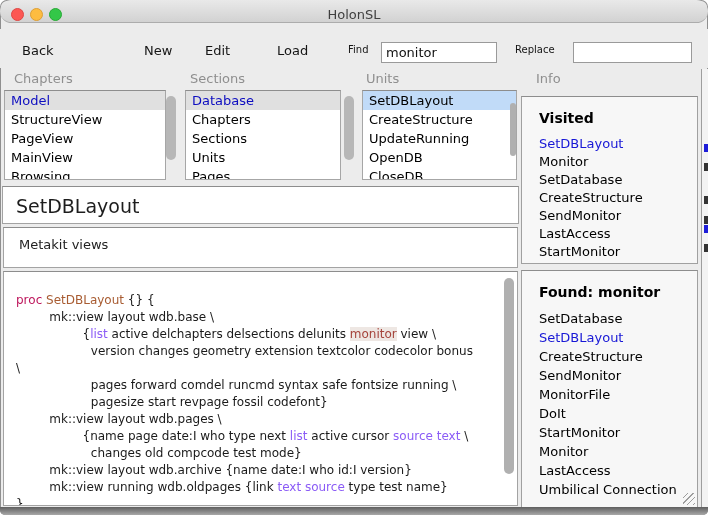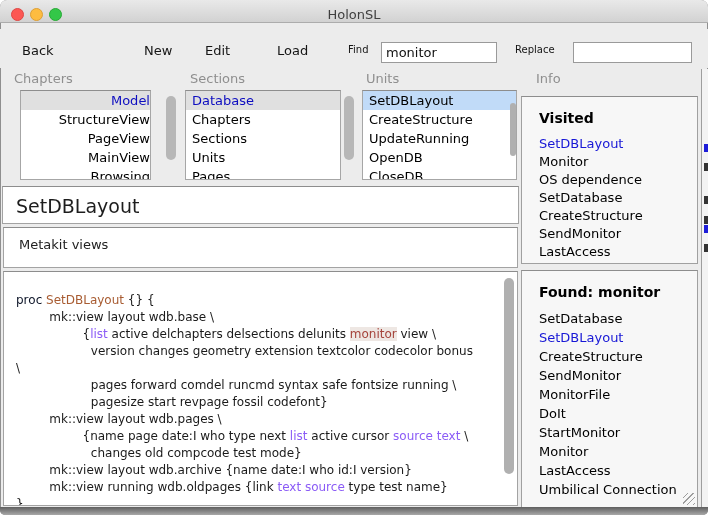--- a/index.html
+++ b/index.html
@@ -7,20 +7,21 @@
   .window {
     position:relative; width:708px; height:515px; background:#ececec;
     border-radius:7px 7px 5px 5px; overflow:hidden;
     box-shadow: inset 0 0 0 1px #8f8f8f;
   }
   
   .titlebar {
     position:absolute; left:0; top:0; width:708px; height:23px;
     background:linear-gradient(#e9e9e9,#d2d2d2);
     border-bottom:1px solid #acacac;
+    border-radius:12px;
   }
   .titlebar .title {
     position:absolute; left:0; right:0; top:7px; text-align:center;
     font-size:13px; color:#3f3f3f;
   }
   .light { position:absolute; top:8px; width:13px; height:13px; border-radius:50%; }
   .light.red    { left:11px; background:#fc5753; border:1px solid #df4744; }
   .light.yellow { left:30px; background:#fdbc40; border:1px solid #de9f34; }
   .light.green  { left:49px; background:#33c748; border:1px solid #27aa35; }
   
@@ -33,21 +34,21 @@
   }
   #find-input { left:381px; width:116px; }
   #replace-input { left:573px; width:119px; }
   
   .col-header { position:absolute; top:71px; font-size:13px; color:#8f8f8f; }
   
   .listbox {
     position:absolute; top:90px; height:90px; background:#ffffff;
     border:1px solid #a6a6a6; border-top-color:#8d8d8d; overflow:hidden;
   }
-  #chapters-list { left:20px;   width:131px;text-align:right; }
+  #chapters-list { left:4px;   width:162px; }
   #sections-list { left:185px; width:156px; }
   #units-list    { left:362px; width:155px; }
   .row { height:19px; line-height:19px; font-size:13px; color:#000; padding-left:6px;
          white-space:nowrap; }
   #chapters-list .row.selected, #sections-list .row.selected
        { background:#e0e0e0; color:#0d0dc0; }
   #units-list .row.selected { background:#c1dbf8; color:#000; }
   .vscroll { position:absolute; top:90px; width:10px; height:90px; }
   .vscroll .thumb { position:absolute; left:0; width:10px; background:#b7b7b7; border-radius:5px; }
   #chapters-scroll { left:166px; } #sections-scroll { left:344px; }
@@ -71,21 +72,21 @@
   }
   
   .panel { position:absolute; background:#ffffff; border:1px solid #a3a3a3; border-top-color:#8d8d8d; }
   #title-box   { left:2px; top:186px; width:517px; height:38px; }
   #title-box .big { font-size:19px; color:#1d1d1d; padding:8px 0 0 13px; }
   #subtitle-box{ left:3px; top:227px; width:515px; height:41px; }
   #subtitle-box .sub { font-size:13px; color:#222; padding:9px 0 0 15px; }
   #code-box    { left:3px; top:271px; width:515px; height:235px; overflow:hidden; }
   .code { padding:20px 0 0 12px; font-size:12px; line-height:17px; color:#1a1a1a; }
   .code-line { white-space:pre; }
-  .code .kw   { color:#0f172a; }
+  .code .kw   { color:#be185d; }
   .code .name { color:#a85c32; }
   .code .var  { color:#8b5cf6; }
   .code .hit  { color:#a5443c; background:#eee7e3; }
   #code-thumb { position:absolute; left:504px; top:278px; width:10px; height:196px;
                 background:#b0b0b0; border-radius:5px; }
   
   #edge-sliver { position:absolute; left:701px; top:69px; width:7px; height:439px;
                  background:#f3f3f3; border-left:1px solid #9e9e9e; }
   .frag { position:absolute; left:2px; width:5px; height:8px; }
   #bottom-strip { position:absolute; left:0; top:507px; width:708px; height:8px;
@@ -145,21 +146,20 @@
       <div class="row">OpenDB</div>
       <div class="row">CloseDB</div>
     </div>
   <div id="units-thumb"></div>
 
   <div class="info-box" id="visited-box">
     <div class="info-heading">Visited</div>
     <div id="visited-items">
         <div class="info-item link">SetDBLayout</div>
         <div class="info-item">Monitor</div>
-        <div class="info-item">OS dependence</div>
         <div class="info-item">SetDatabase</div>
         <div class="info-item">CreateStructure</div>
         <div class="info-item">SendMonitor</div>
         <div class="info-item">LastAccess</div>
         <div class="info-item">StartMonitor</div>
       </div>
   </div>
 
   <div class="info-box" id="found-box">
     <div class="info-heading">Found: monitor</div>

